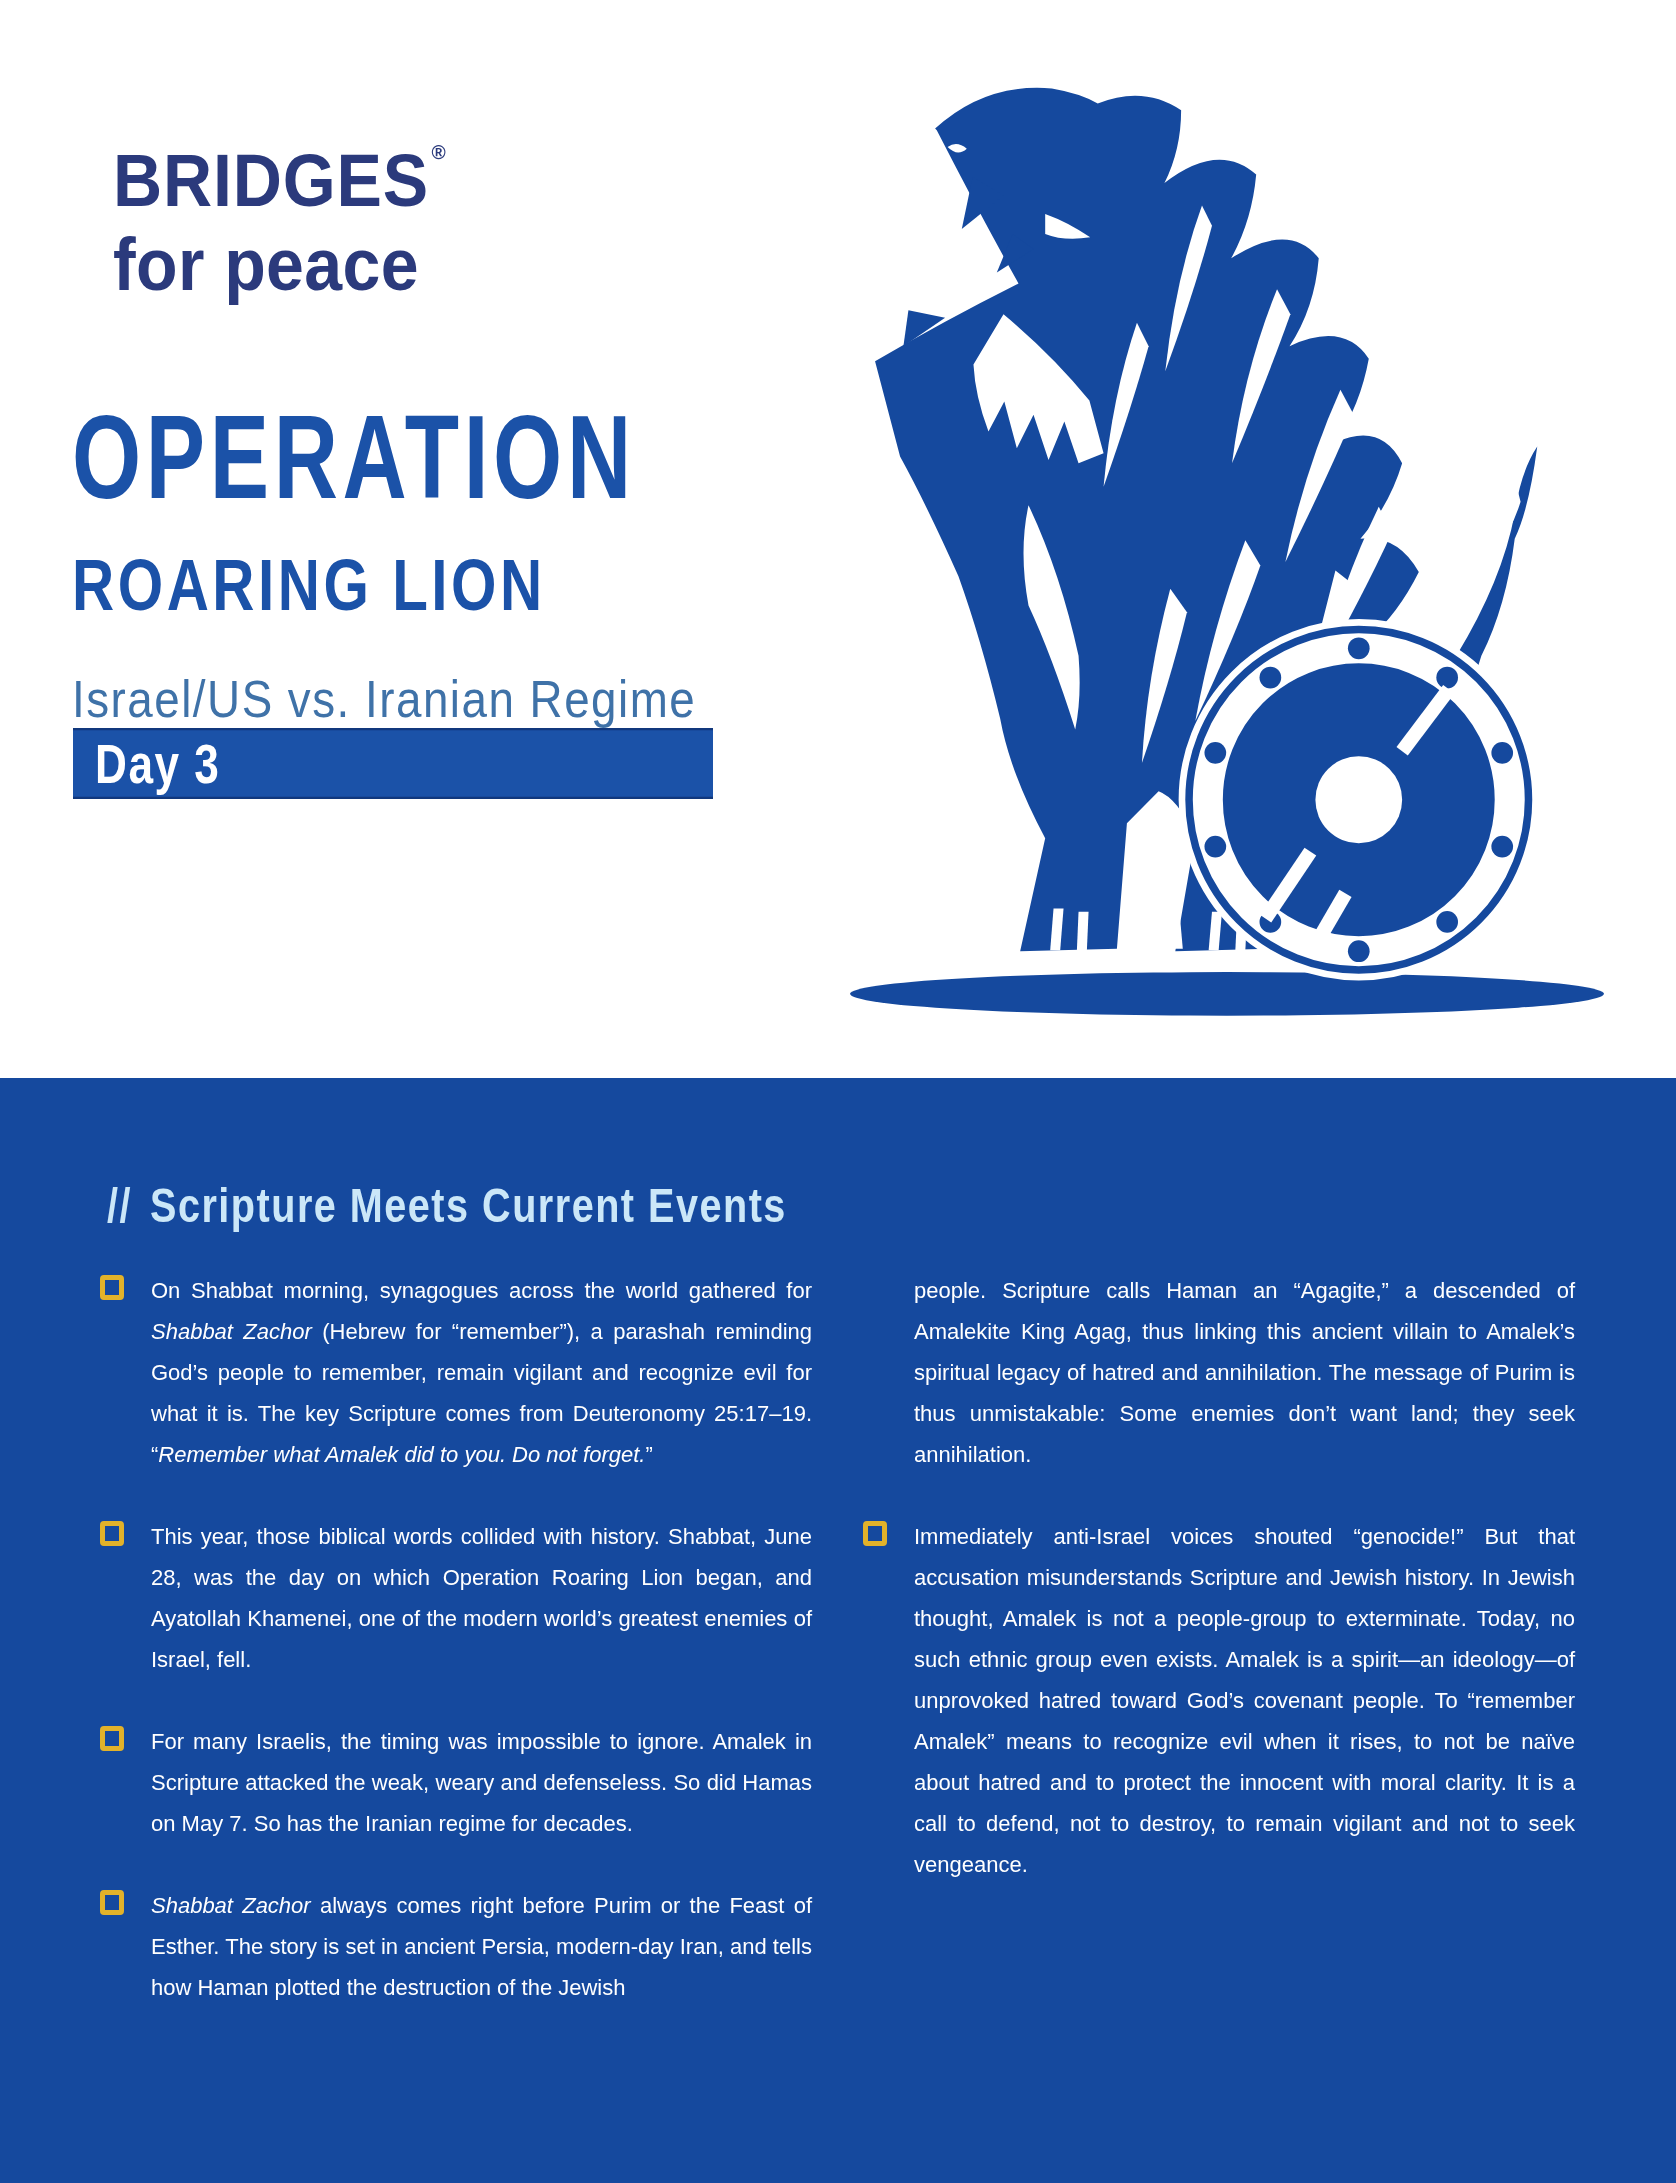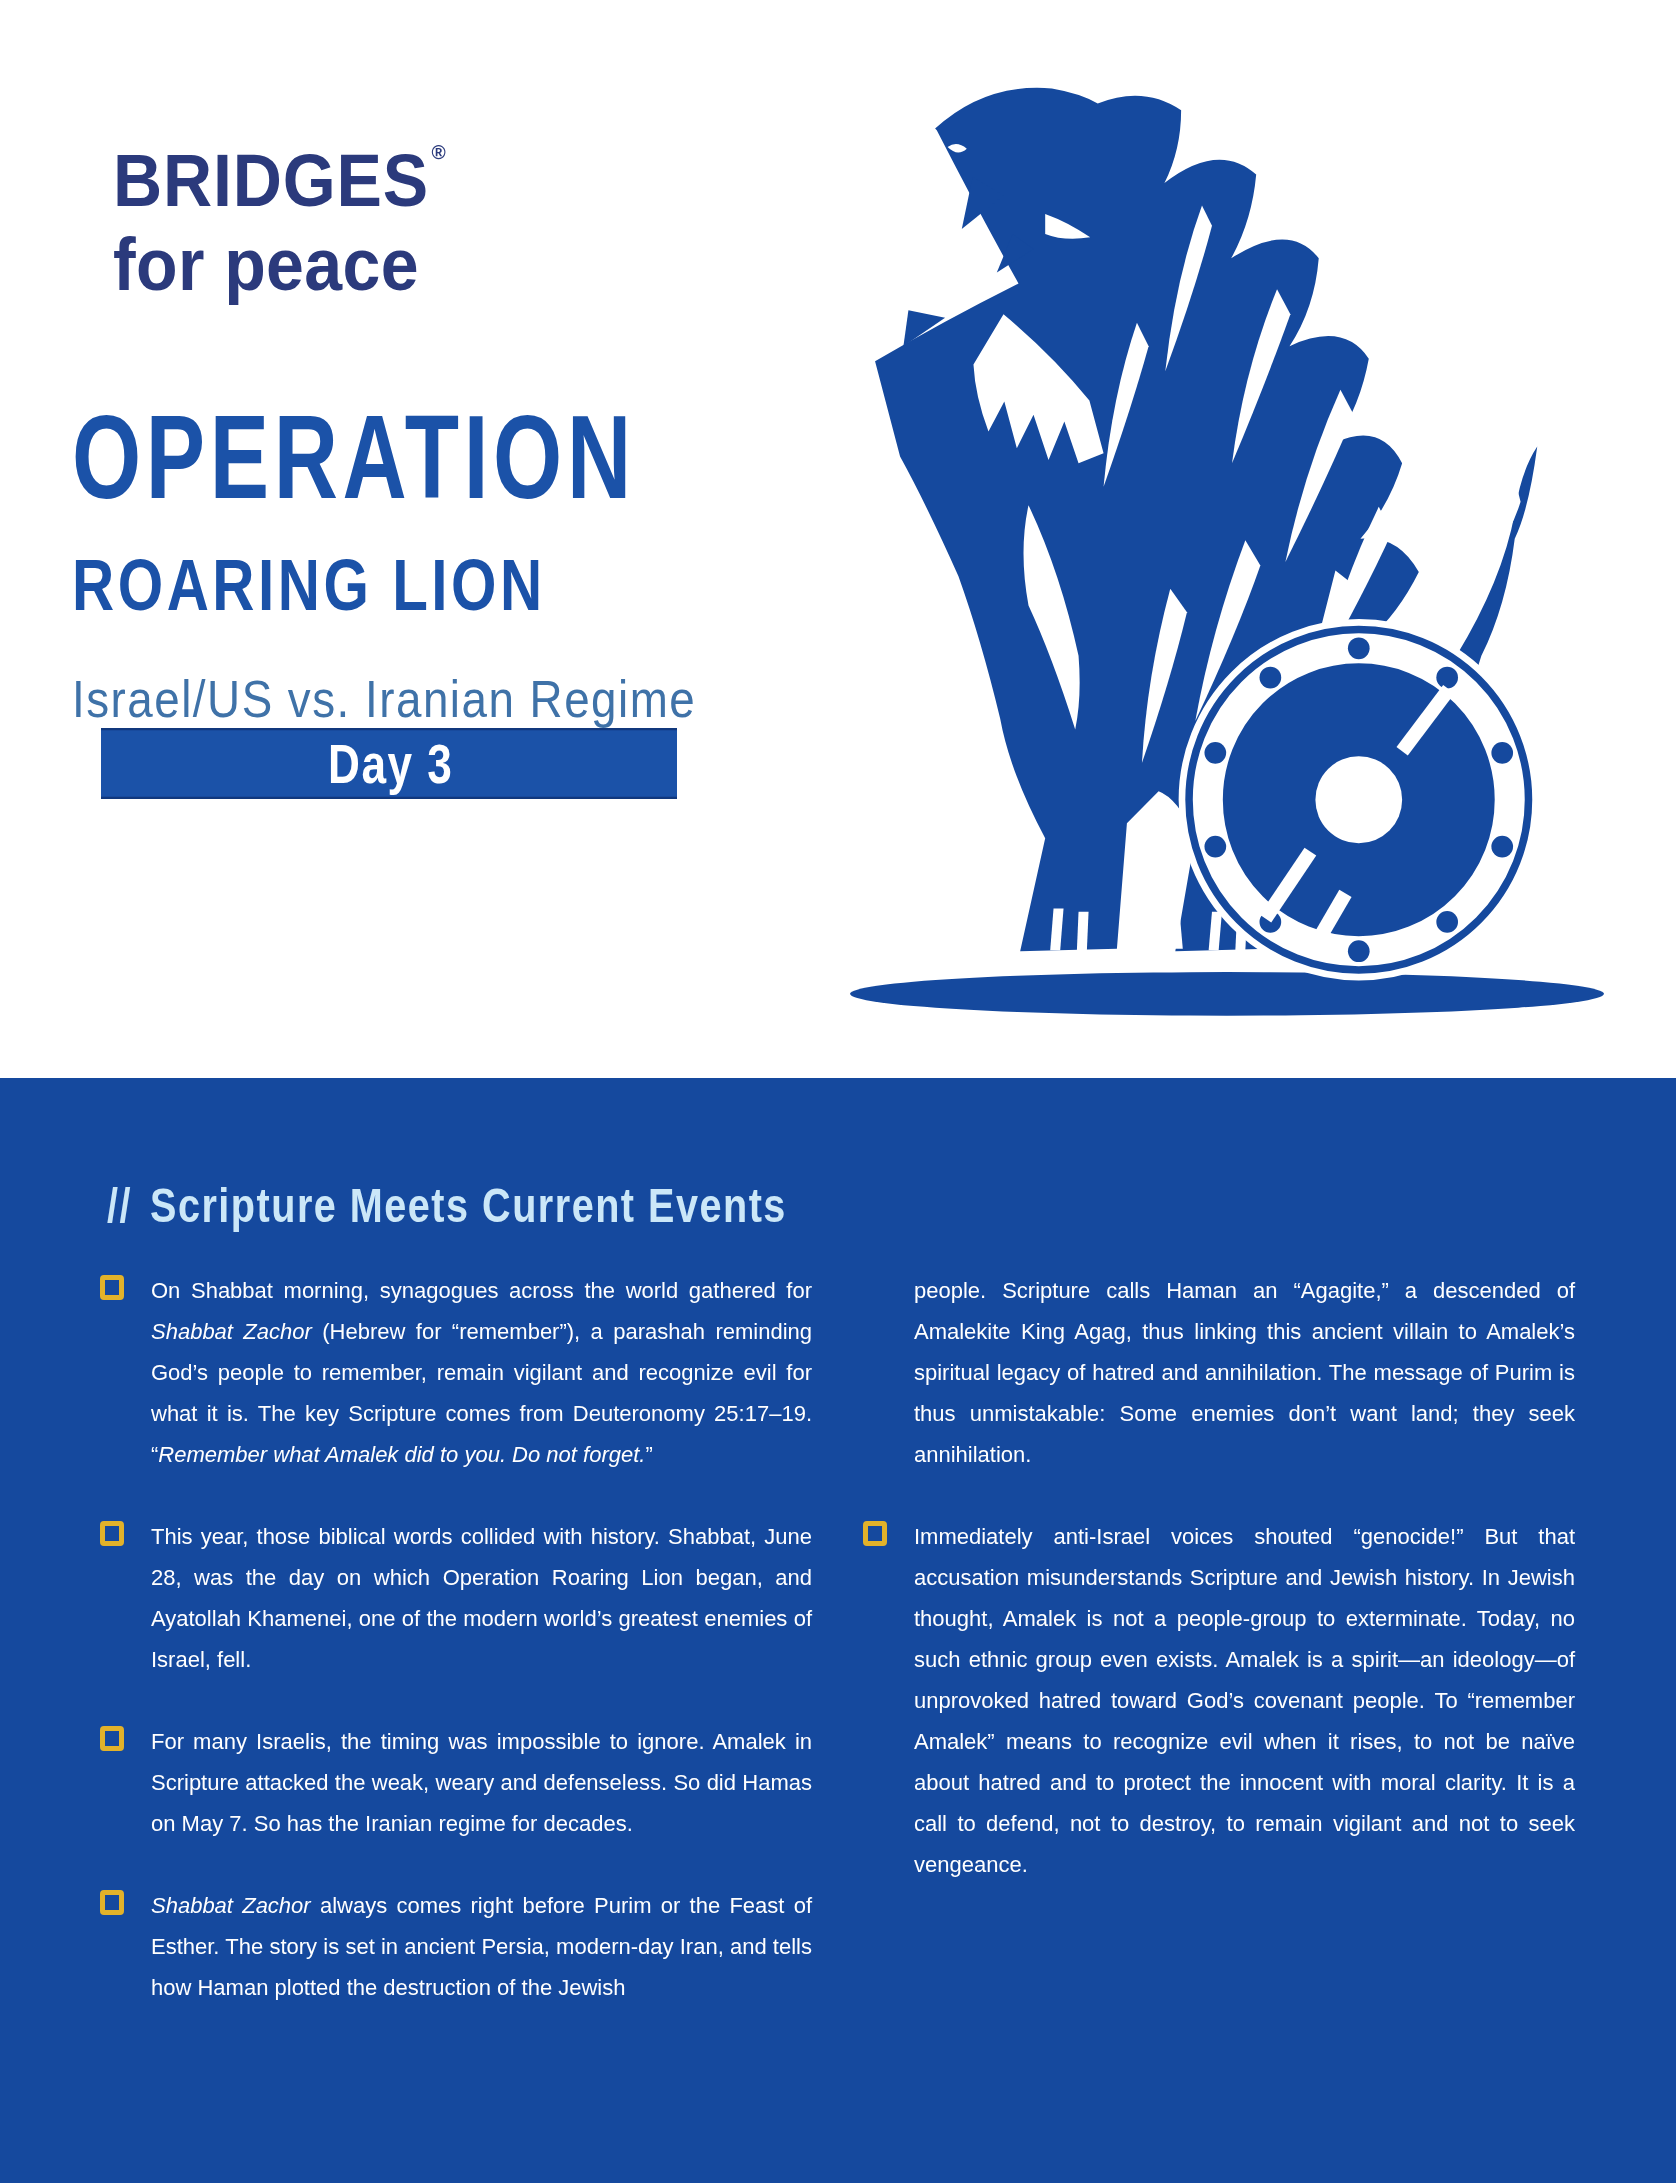--- a/index.html
+++ b/index.html
@@ -14,23 +14,23 @@
   .logo{position:absolute;left:83px;top:144px;color:var(--navy);font-weight:bold;line-height:1;margin-left:30px;}
   .logo .l1{font-size:74px;letter-spacing:0.9px;display:inline-block;transform:scale(.92,1);transform-origin:left top;}
   .logo .reg{font-size:21px;vertical-align:top;position:relative;top:-3.5px;left:2.6px;font-weight:bold;}
   .logo .l2{font-size:74px;letter-spacing:0.4px;margin-top:9.6px;display:block;transform:scale(.92,1);transform-origin:left top;}
 
   .title-block{position:absolute;left:72px;top:397px;}
   .op-title{font-size:117px;font-weight:bold;color:var(--title);line-height:1;display:inline-block;transform:scale(.76,1.02);transform-origin:left top;letter-spacing:6.1px;white-space:nowrap;}
   .op-sub{font-size:73px;font-weight:bold;color:var(--title);line-height:1;display:inline-block;transform:scale(.80,1);transform-origin:left top;letter-spacing:4.4px;margin-top:34px;white-space:nowrap;}
   .tagline{font-size:52px;font-weight:500;color:var(--steel);line-height:1;display:inline-block;transform:scale(.88,1);transform-origin:left top;letter-spacing:1.7px;margin-top:52px;white-space:nowrap;}
 
-  .day-bar{position:absolute;left:73px;top:728px;width:576px;height:71px;background:var(--title);
+  .day-bar{position:absolute;left:73px;top:728px;width:640px;height:71px;background:var(--title);
     box-shadow:inset 0 2.2px 0 rgba(9,35,90,.55), inset 0 -2.2px 0 rgba(9,35,90,.55);
-    display:flex;align-items:center;justify-content:center;margin-left:28px;}
+    display:flex;align-items:center;justify-content:flex-start;}
   .day-bar .day-text{color:#fff;font-size:52px;font-weight:bold;line-height:1;display:inline-block;transform:scale(.85,1.05);transform-origin:right center;margin-right:18.3px;letter-spacing:1.7px;white-space:nowrap;}
 
   .lion-wrap{position:absolute;left:810px;top:70px;width:834px;height:954px;}
   .lion-wrap svg{width:100%;height:100%;display:block;}
 
   
   .content{position:absolute;left:0;top:1078px;width:1677px;height:1301px;background:var(--royal);}
   .section-heading{position:absolute;left:107px;top:104px;color:var(--ice);font-size:45px;font-weight:bold;line-height:1;white-space:nowrap;display:flex;}
   .section-heading .hx{display:inline-block;transform:scale(.88,1.05);transform-origin:left top;letter-spacing:1.7px;}
   .section-heading .slashes{margin-right:15px;}

